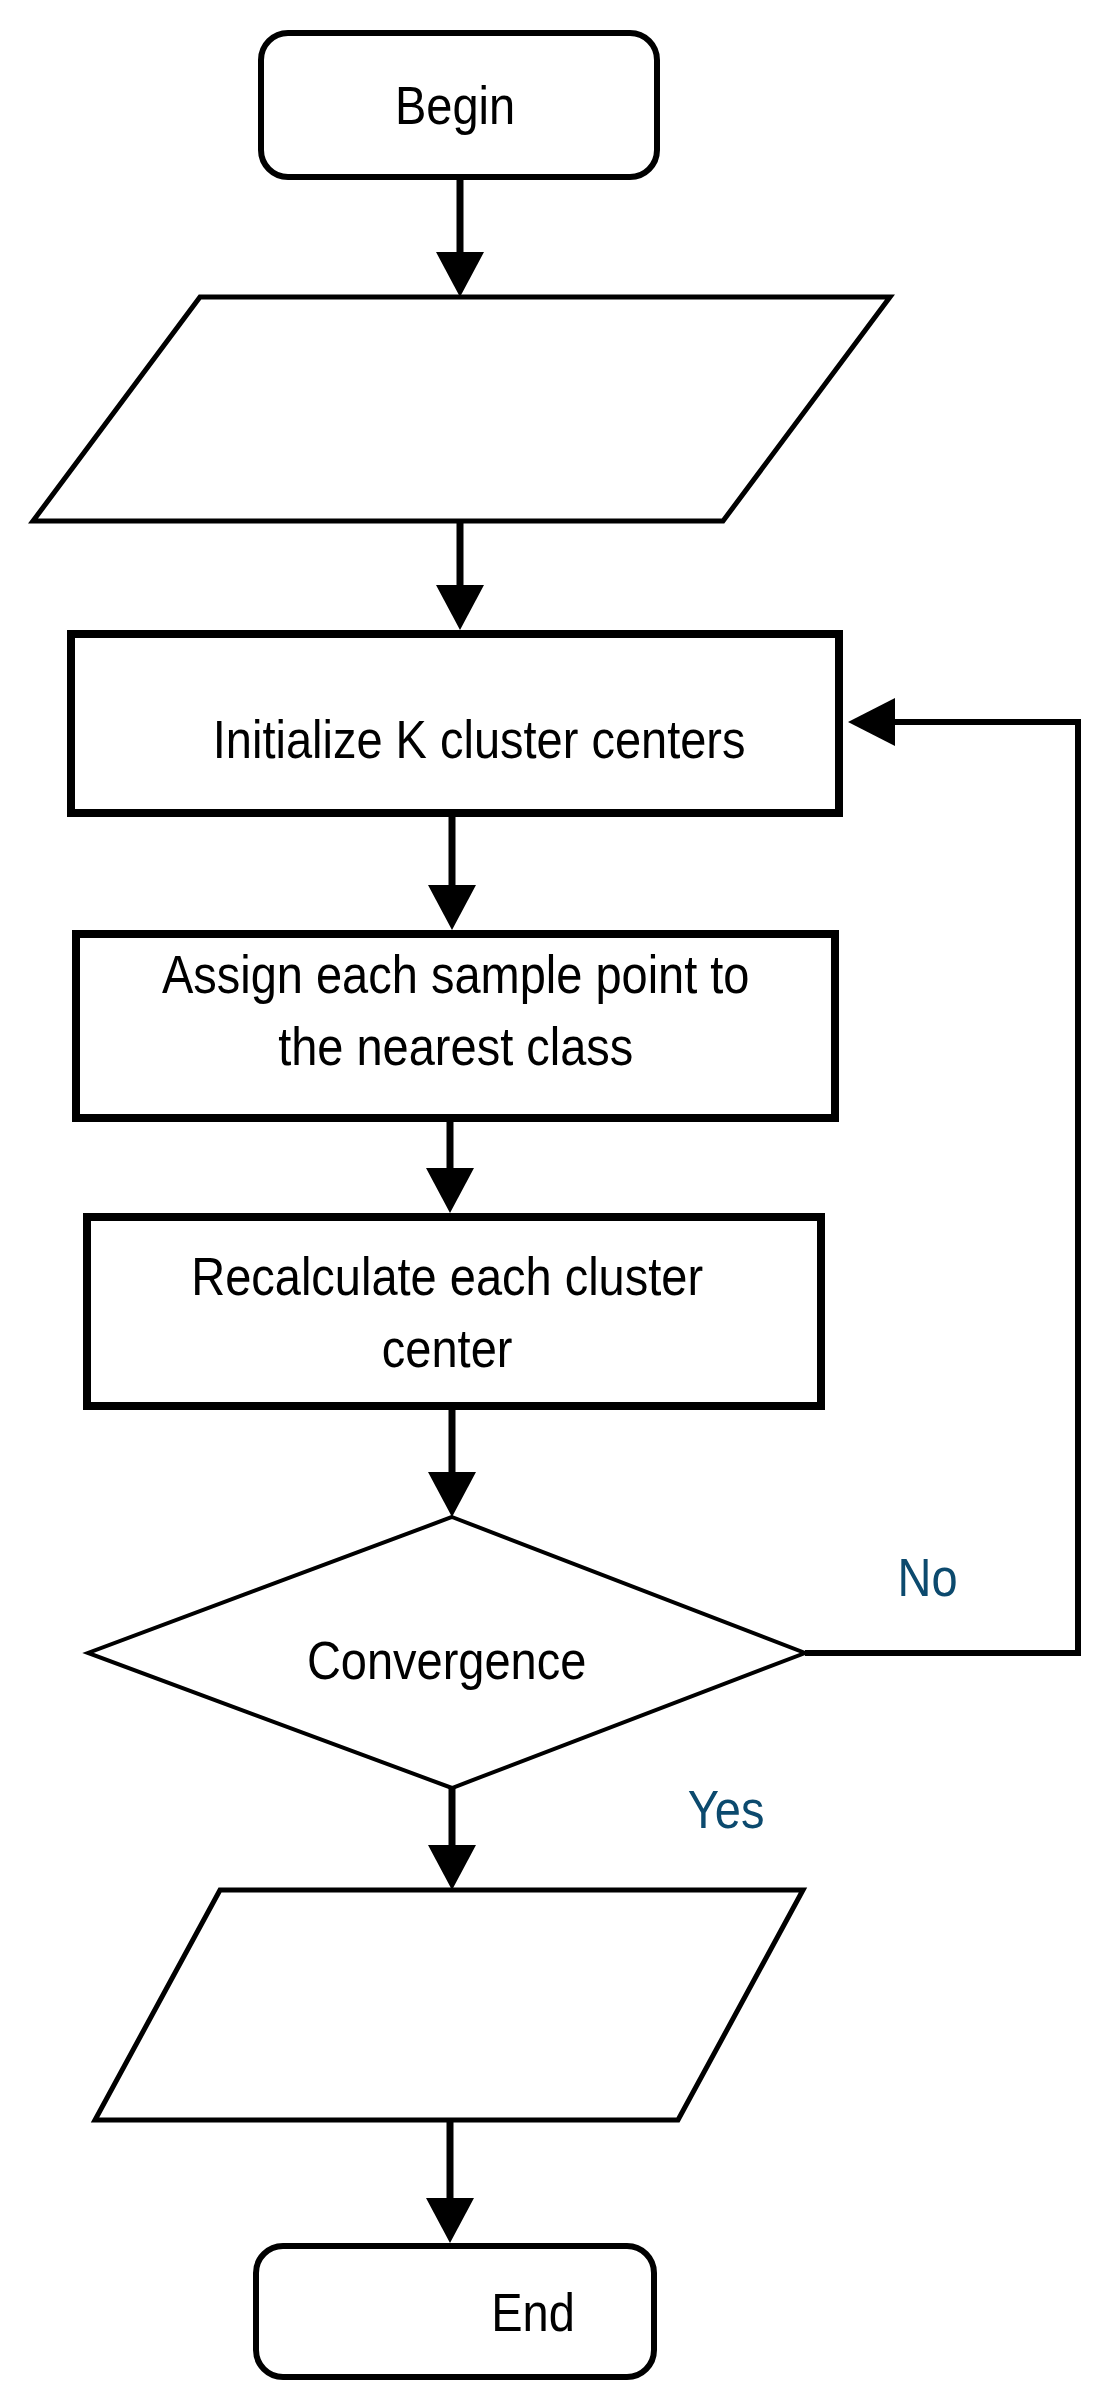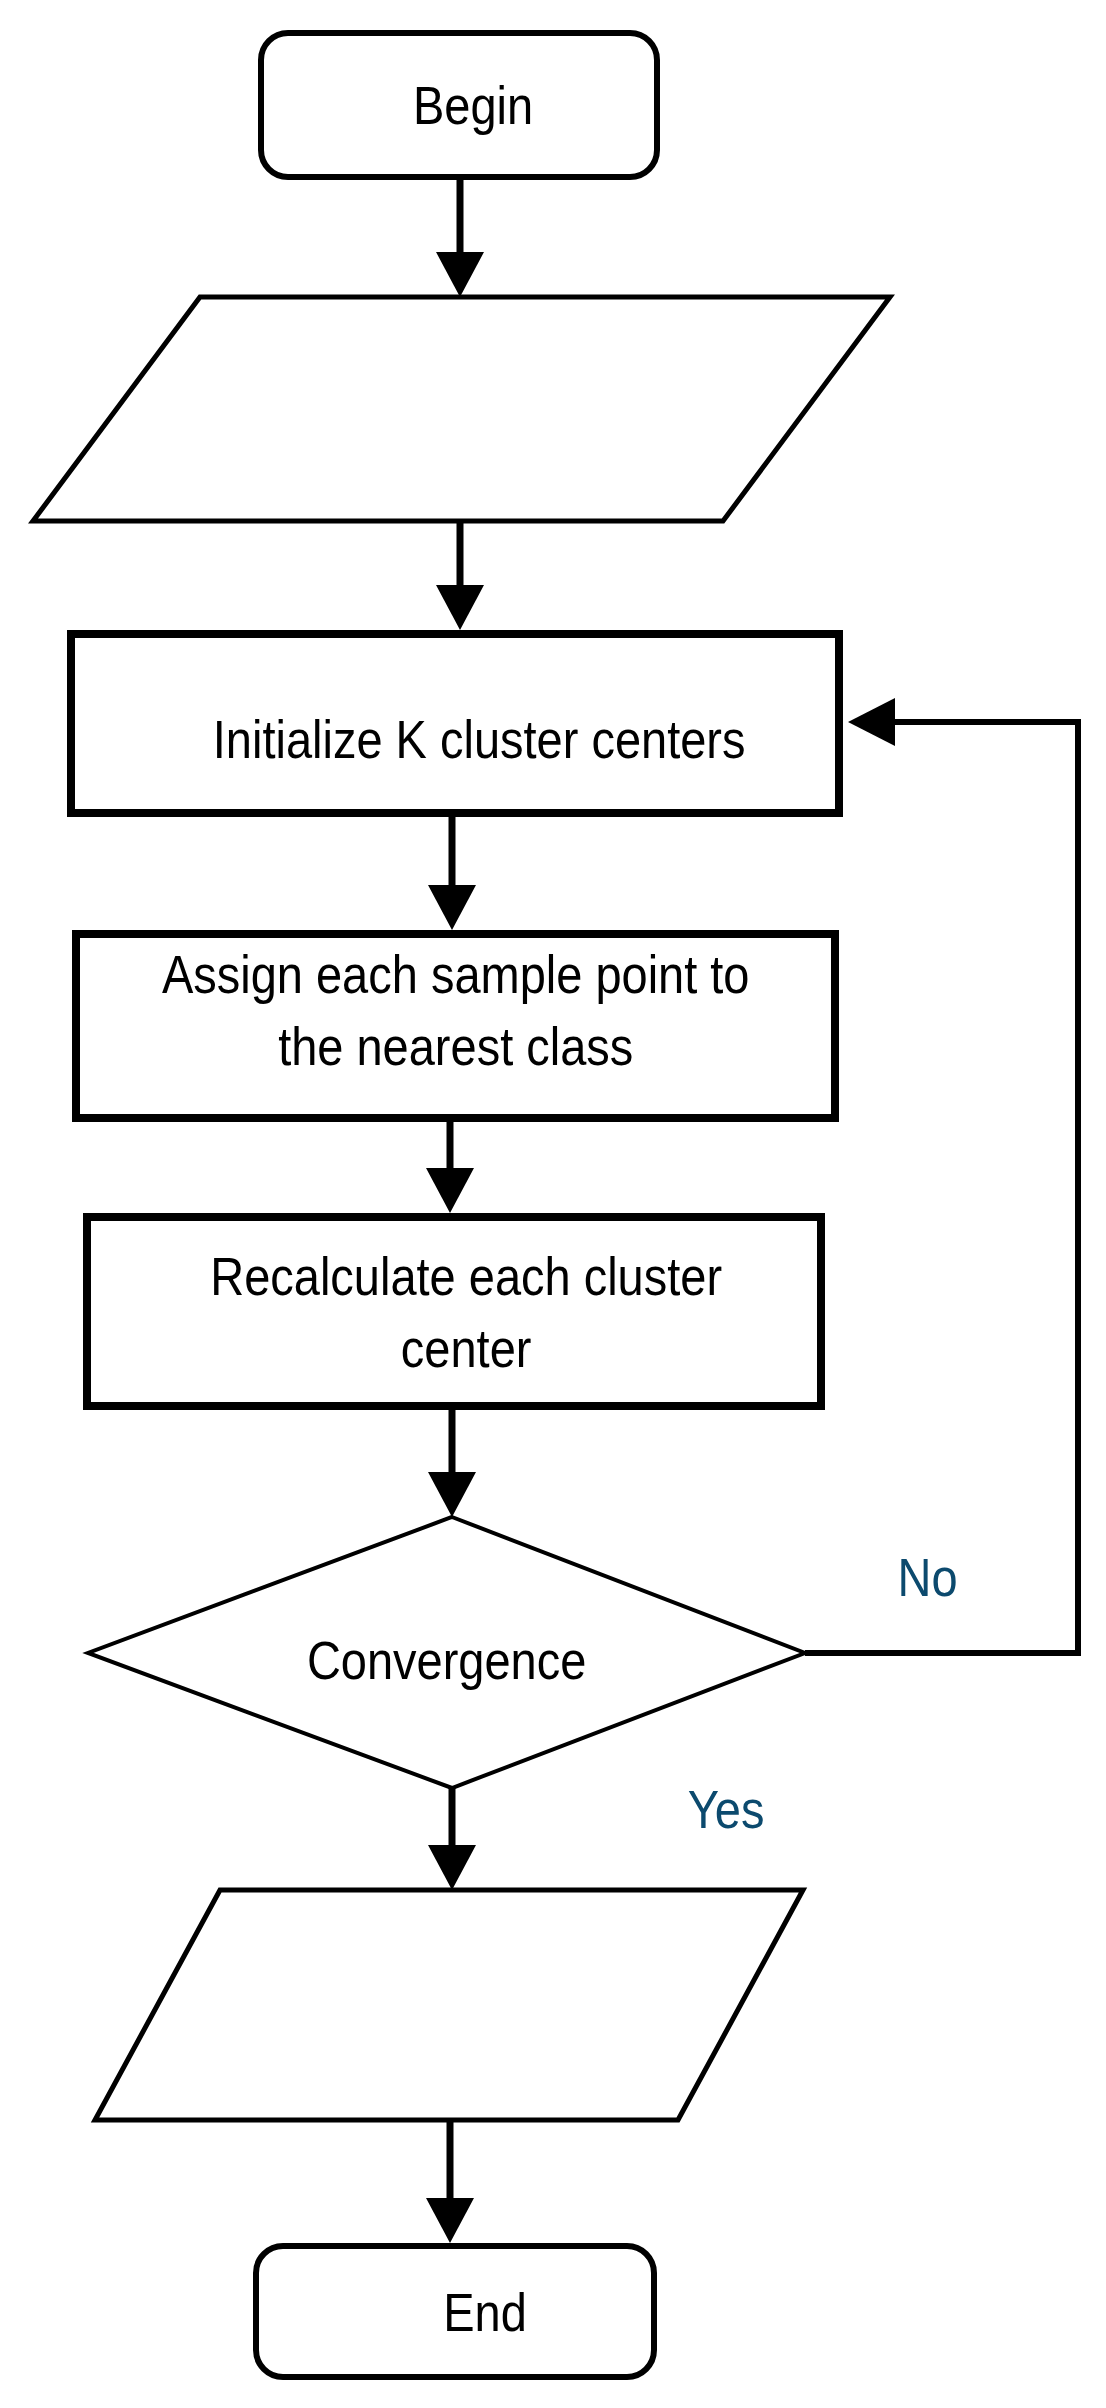--- a/index.html
+++ b/index.html
@@ -100,53 +100,53 @@
     <polygon class="head" points="428,1845 476,1845 452,1890"></polygon>
 
     <polygon class="outline" points="220,1890 803,1890 678,2120 95,2120" stroke-width="5"></polygon>
 
     <line class="stem" x1="450" y1="2120" x2="450" y2="2203" stroke-width="7"></line>
     <polygon class="head" points="426,2198 474,2198 450,2243"></polygon>
 
     <rect class="outline" x="256" y="2246" width="398" height="131" rx="27" ry="27" stroke-width="6"></rect>
   </svg>
 
-  <div class="node-text" style="left:272px; top:30px; width:402px; height:150px;">
+  <div class="node-text" style="left:254px; top:30px; width:402px; height:150px;">
     <div class="tscale">Begin</div>
   </div>
 
 
   <div class="node-text" style="left:67px; top:630px; width:776px; height:218px;margin-left:24px;">
     <div class="tscale">Initialize K cluster centers</div>
   </div>
 
   <div class="node-text" style="left:72px; top:930px; width:767px; height:160px;">
     <div class="tscale">
       <div>Assign each sample point to</div>
       <div>the nearest class</div>
     </div>
   </div>
 
-  <div class="node-text" style="left:95px; top:1213px; width:742px; height:197px;">
+  <div class="node-text" style="left:76px; top:1213px; width:742px; height:197px;">
     <div class="tscale">
       <div>Recalculate each cluster</div>
       <div>center</div>
     </div>
   </div>
 
   <div class="node-text" style="left:88px; top:1524px; width:717px; height:271px;align-items:center;">
     <div class="tscale">Convergence</div>
   </div>
 
   <div class="edge-label" style="left:858px; top:1541px; width:140px; height:72px;">
     <div class="tscale">No</div>
   </div>
 
   <div class="edge-label" style="left:656px; top:1773px; width:140px; height:72px;">
     <div class="tscale">Yes</div>
   </div>
 
 
-  <div class="node-text" style="left:253px; top:2243px; width:465px; height:137px;">
+  <div class="node-text" style="left:253px; top:2243px; width:465px; height:137px;padding-left:48px;">
     <div class="tscale">End</div>
   </div>
 
 </div>
 
 </body></html>

